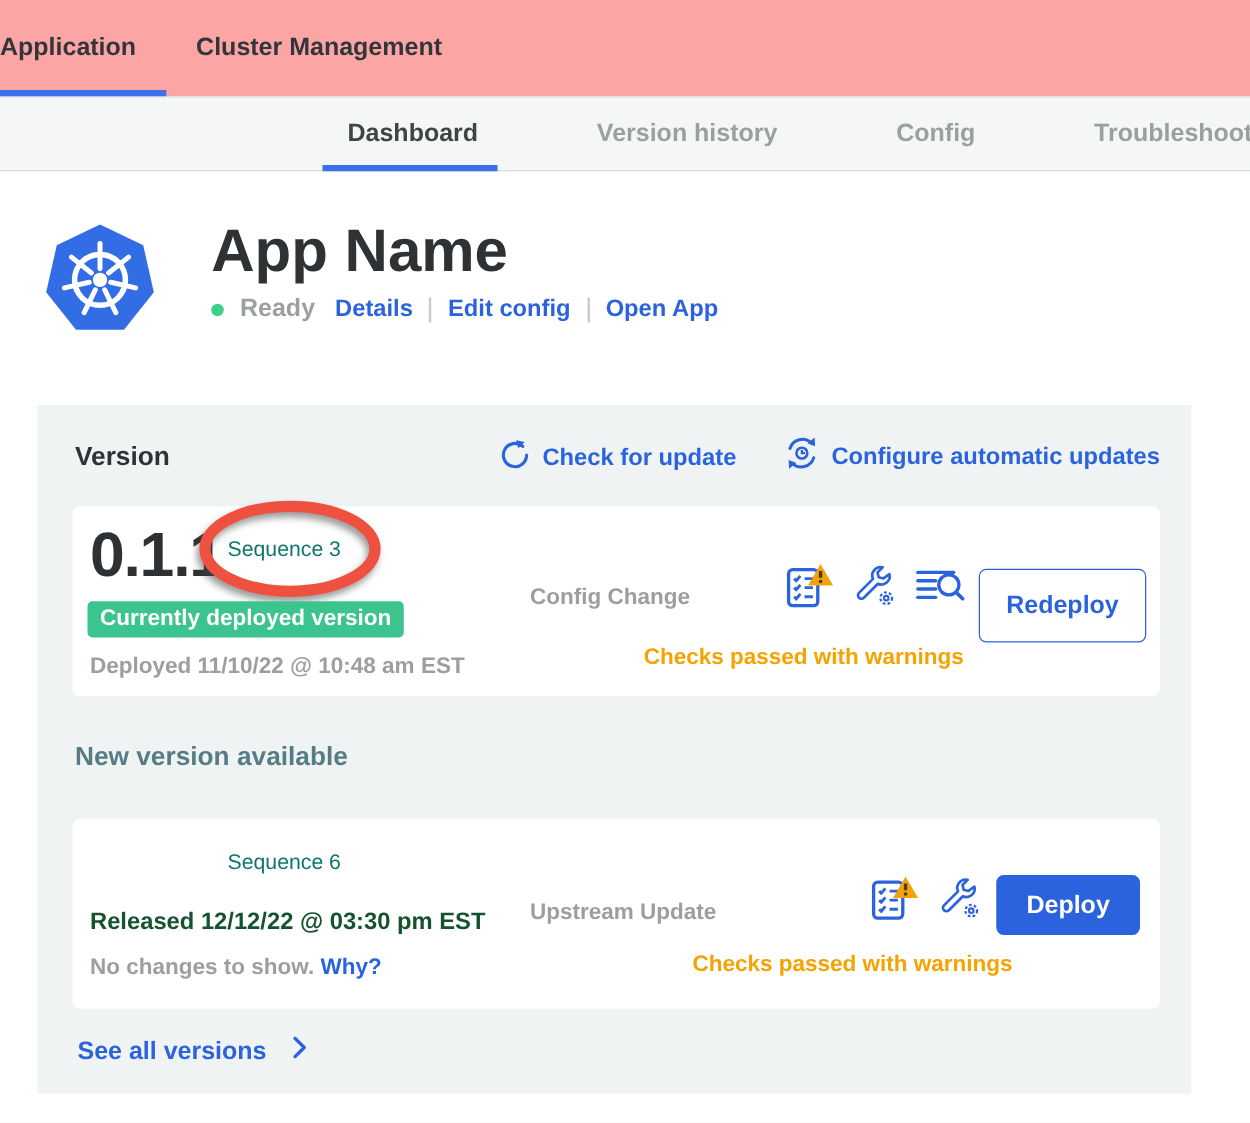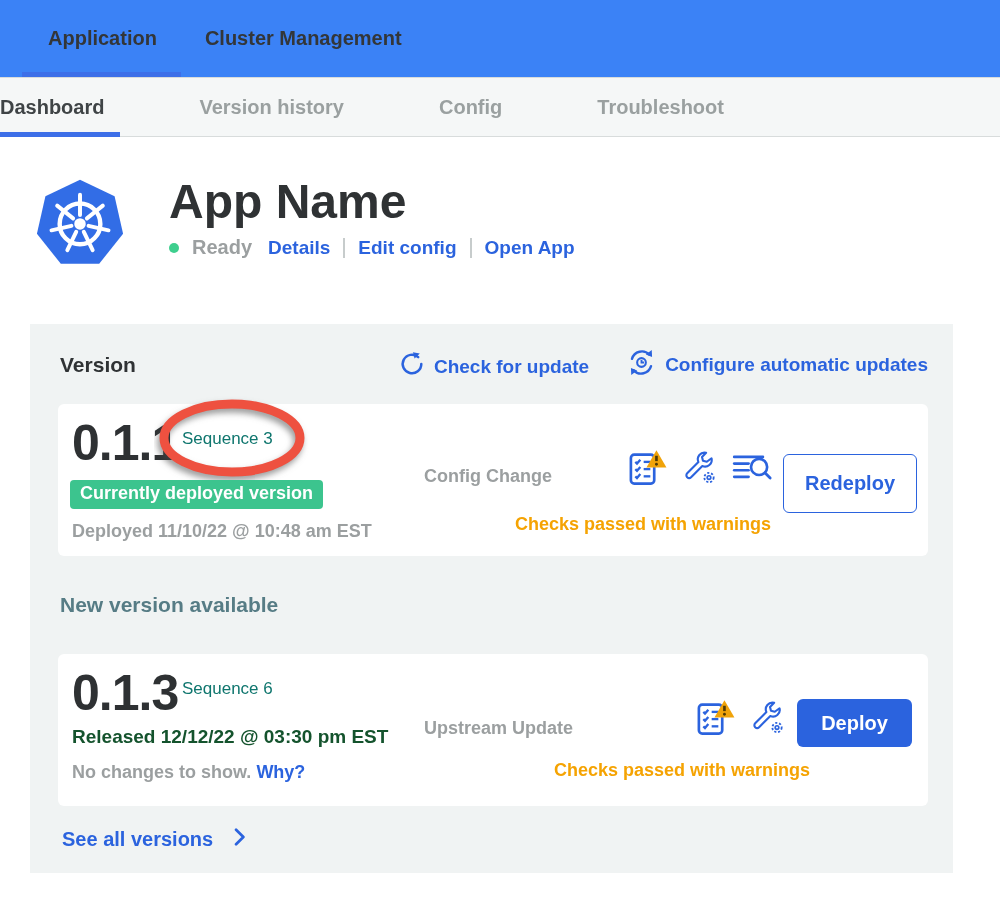--- a/index.html
+++ b/index.html
@@ -4,27 +4,27 @@
 <style>
   html,body{margin:0;padding:0;}
   body{
     width:1000px;height:898px;background:#ffffff;overflow:hidden;position:relative;
     font-family:"Liberation Sans",sans-serif;
     -webkit-font-smoothing:antialiased;
   }
   a{text-decoration:none;}
 
   
-  .topnav{display:flex;gap:48px;padding-left:48px;height:77px;align-items:flex-end;background:#3b82f6;}
+  .topnav{display:flex;gap:48px;height:77px;align-items:flex-end;background:#fca5a5;}
   .tn-item{font-size:20px;font-weight:700;color:#333638;position:relative;height:100%;
     display:flex;align-items:center;cursor:pointer;white-space:nowrap;}
   .tn-item.active::after{content:"";position:absolute;left:-26px;right:-24px;bottom:0;height:5px;background:#3d6fe8;}
 
   
-  .subnav{display:flex;gap:95px;height:60px;align-items:center;
+  .subnav{display:flex;gap:95px;padding-left:278px;height:60px;align-items:center;
     background:#f5f7f7;border-top:1px solid #d8dcdc;border-bottom:1px solid #d8dcdc;box-sizing:border-box;}
   .sn-item{font-size:20px;font-weight:700;color:#9aa0a0;position:relative;height:100%;
     display:flex;align-items:center;cursor:pointer;white-space:nowrap;}
   .sn-item.active{color:#3f4446;}
   .sn-item.active::after{content:"";position:absolute;left:-20px;right:-16px;bottom:-1px;height:5px;background:#3d6fe8;}
 
   
   .app-header{display:flex;margin:40px 0 0 35px;align-items:flex-start;}
   .k8s{width:90px;height:92px;display:block;}
   .head-text{margin-left:44px;padding-top:0;}
@@ -197,21 +197,20 @@
         </svg>
       </span>
     </div>
     <button class="btn outline">Redeploy</button>
     <span class="checks">Checks passed with warnings</span>
   </div>
 
   <h3 class="new-heading">New version available</h3>
 
   <div class="row-card row2">
-    <span class="ver-num">0.1.3</span>
     <span class="seq">Sequence 6</span>
     <span class="released">Released 12/12/22 @ 03:30 pm EST</span>
     <span class="nochanges">
       <span>No changes to show.</span>
       <a class="why">Why?</a>
     </span>
     <span class="change-label">Upstream Update</span>
     <div class="icons">
       <span>
         <svg width="42" height="40" viewBox="0 0 36 36">

